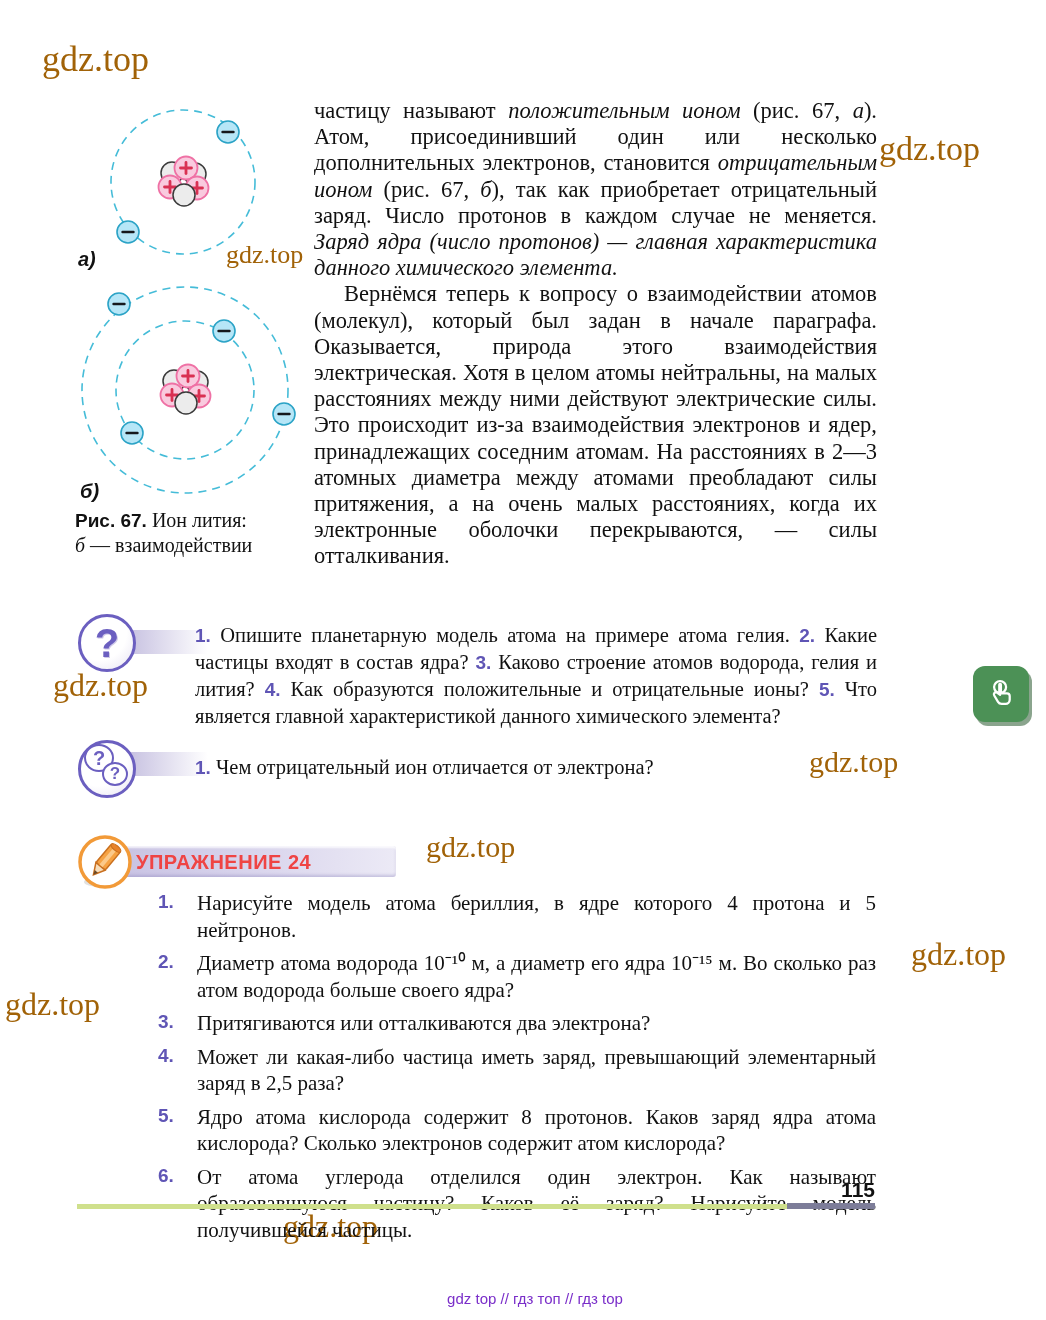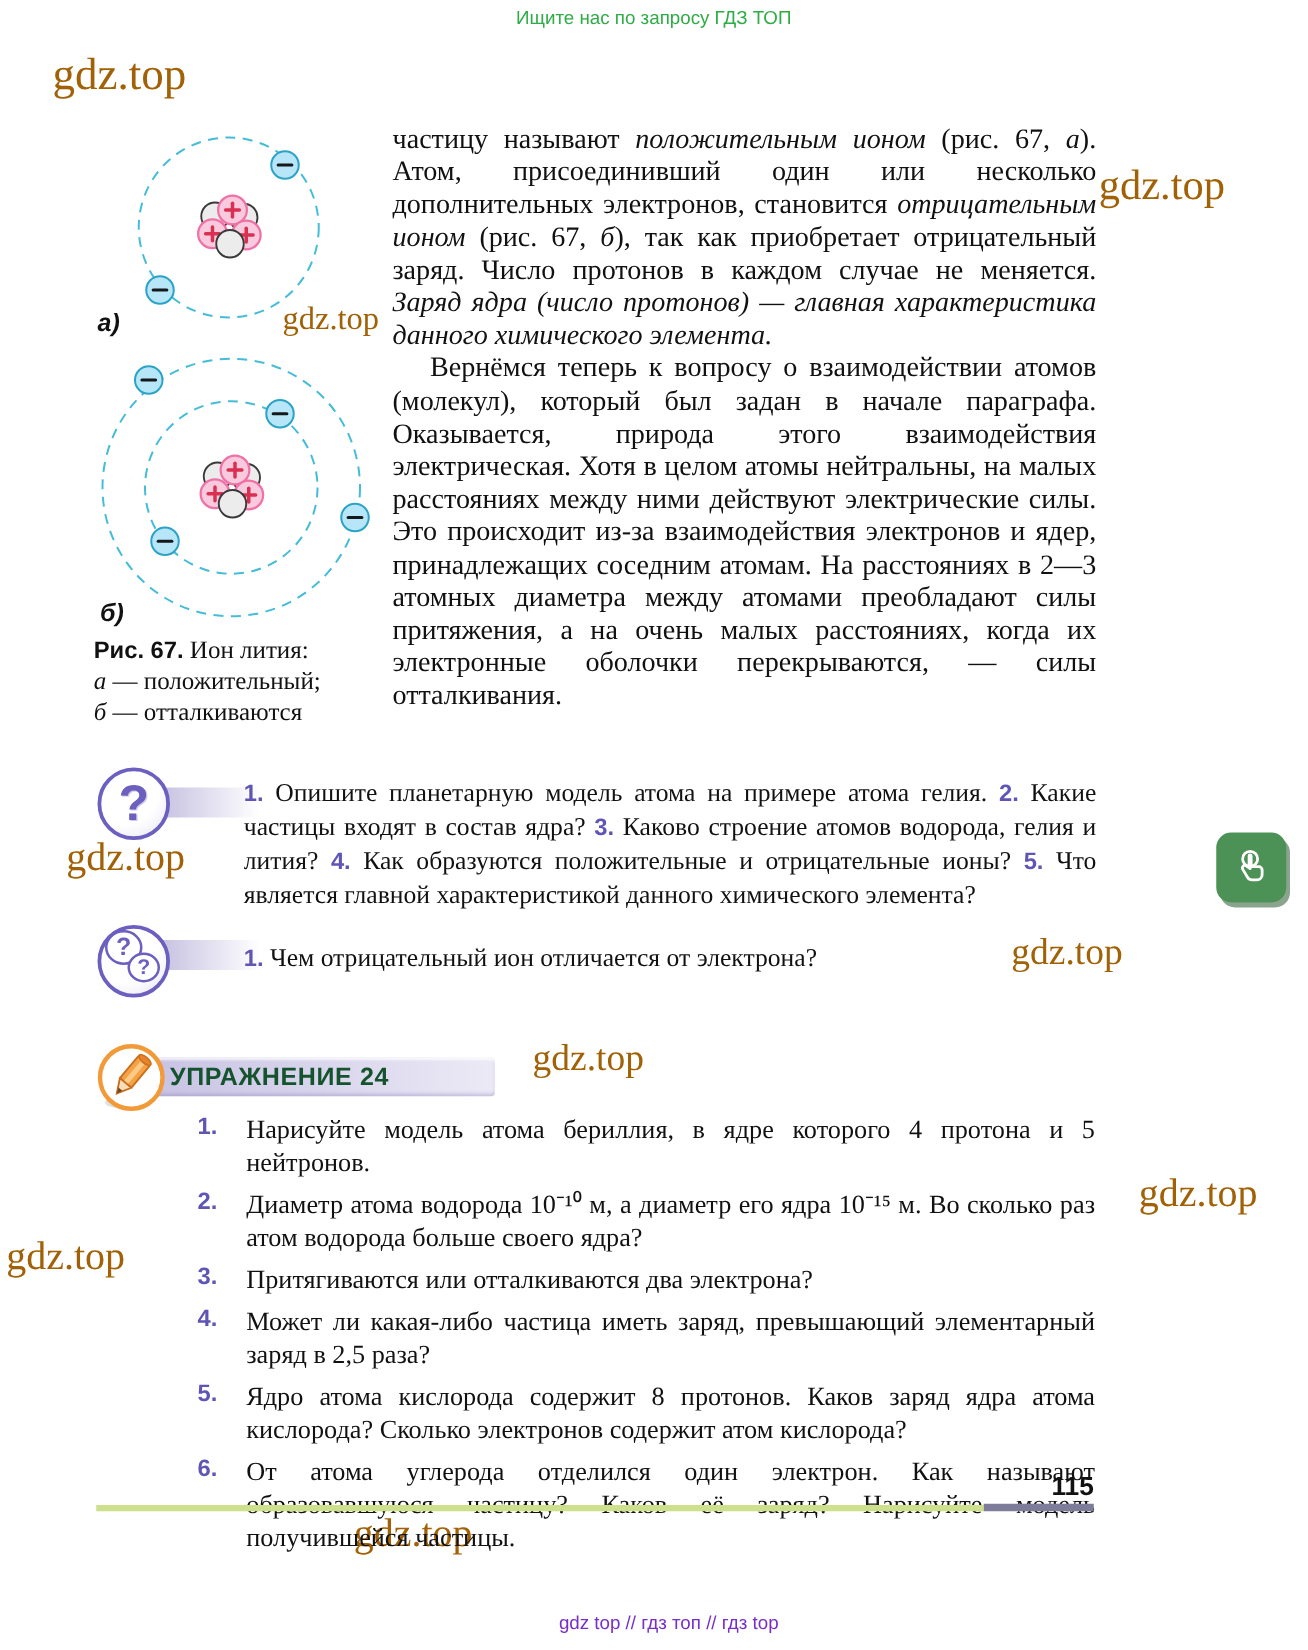--- a/index.html
+++ b/index.html
@@ -37,21 +37,21 @@
   
   .q-text { position:absolute; font-size:20.5px; line-height:26px; text-align:justify; }
   .qnum { font-weight:bold; color:#5f55b5; font-family:"Liberation Sans", sans-serif; font-size:19px; }
   .icon-banner { position:absolute; height:24px;
     background:linear-gradient(90deg,#b3abd6 0%, rgba(240,238,248,0) 100%); }
   
   .ex-banner { position:absolute; left:100px; top:846px; width:296px; height:31px;
     background:linear-gradient(90deg,#c6c0e2 0%, #dcd8ee 60%, #eceaf6 100%);
     border-radius:3px; box-shadow:inset 0 2px 2px rgba(255,255,255,.8), inset 0 -2px 3px rgba(130,120,180,.35); }
   .ex-title { position:absolute; left:136px; top:851px;
-    font-family:"Liberation Sans", sans-serif; font-weight:bold; font-size:20px; color:#14532d; letter-spacing:.5px; }
+    font-family:"Liberation Sans", sans-serif; font-weight:bold; font-size:20px; color:#ef4444; letter-spacing:.5px; }
   .ex-list { position:absolute; left:158px; top:890px; width:718px; }
   .ex-item { display:flex; margin-bottom:7px; }
   .ex-num { width:39px; flex:0 0 39px; font-weight:bold; color:#5f55b5;
     font-family:"Liberation Sans", sans-serif; font-size:19px; padding-top:1px; }
   .ex-body { flex:1; font-size:21px; line-height:26.5px; text-align:justify; }
   
   .page-num { position:absolute; left:795px; top:1178px; width:80px; text-align:right;
     font-family:"Liberation Sans", sans-serif; font-weight:bold; font-size:21px; }
   .rule-green { position:absolute; left:77px; top:1204px; width:710px; height:5px; background:#cfe08c; }
   .rule-gray { position:absolute; left:787px; top:1203px; width:88px; height:6px; background:#7d7d99; }
@@ -67,21 +67,20 @@
     text-shadow:1px 1px 0 #cfc9e8; line-height:1; }
   .bubble { position:absolute; background:#fff; border:2px solid #6b5fc0; border-radius:50%;
     display:flex; align-items:center; justify-content:center; z-index:3;
     color:#6b5fc0; font-weight:bold; font-family:"Liberation Sans", sans-serif; }
 </style>
 </head>
 <body>
 
 <div class="page">
 
-  <div class="promo">Ищите нас по запросу ГДЗ ТОП</div>
 
   <div class="wm" style="left:42px;top:38px;font-size:36px;">gdz.top</div>
   <div class="wm" style="left:226px;top:240px;font-size:26px;">gdz.top</div>
   <div class="wm" style="left:879px;top:130px;font-size:34px;">gdz.top</div>
   <div class="wm" style="left:53px;top:667px;font-size:32px;">gdz.top</div>
   <div class="wm" style="left:809px;top:745px;font-size:30px;">gdz.top</div>
   <div class="wm" style="left:426px;top:830px;font-size:30px;">gdz.top</div>
   <div class="wm" style="left:911px;top:936px;font-size:32px;">gdz.top</div>
   <div class="wm" style="left:5px;top:986px;font-size:32px;">gdz.top</div>
   <div class="wm" style="left:283px;top:1208px;font-size:32px;">gdz.top</div>
@@ -156,22 +155,21 @@
           <line class="plus" x1="8.5" y1="6" x2="19.5" y2="6"></line>
           <line class="plus" x1="14" y1="0.5" x2="14" y2="11.5"></line>
         </g>
       <circle class="neutron" cx="1" cy="13" r="11"></circle>
     </g>
   </svg>
   <div class="fig-label" style="left:80px;top:480px;">б)</div>
 
   <div class="caption">
     <div><span class="cap-b">Рис. 67.</span><span> Ион лития:</span></div>
-    <div><span class="it">а</span><span> — положительный;</span></div>
-    <div><span class="it">б</span><span> — отталкиваются</span></div>
+    <div><span class="it">б</span><span> — взаимодействии</span></div>
   </div>
 
   <div class="article">
     <p><span>частицу называют </span><span class="bi">положительным ионом</span><span> (рис. 67, </span><span class="it">а</span><span>). Атом, присоединивший один или несколько дополнительных электронов, становится </span><span class="bi">отрицательным ионом</span><span> (рис. 67, </span><span class="it">б</span><span>), так как приобретает отрицательный заряд. Число протонов в каждом случае не меняется. </span><span class="it">Заряд ядра (число протонов) — главная характеристика данного химического элемента.</span></p>
     <p>Вернёмся теперь к вопросу о взаимодействии атомов (молекул), который был задан в начале параграфа. Оказывается, природа этого взаимодействия электрическая. Хотя в целом атомы нейтральны, на малых расстояниях между ними действуют электрические силы. Это происходит из-за взаимодействия электронов и ядер, принадлежащих соседним атомам. На расстояниях в 2—3 атомных диаметра между атомами преобладают силы притяжения, а на очень малых расстояниях, когда их электронные оболочки перекрываются, — силы отталкивания.</p>
   </div>
 
   <div class="icon-banner" style="left:100px;top:630px;width:108px;"></div>
   <div class="q-icon-wrap" style="left:78px;top:614px;">
     <div class="q-circle">

